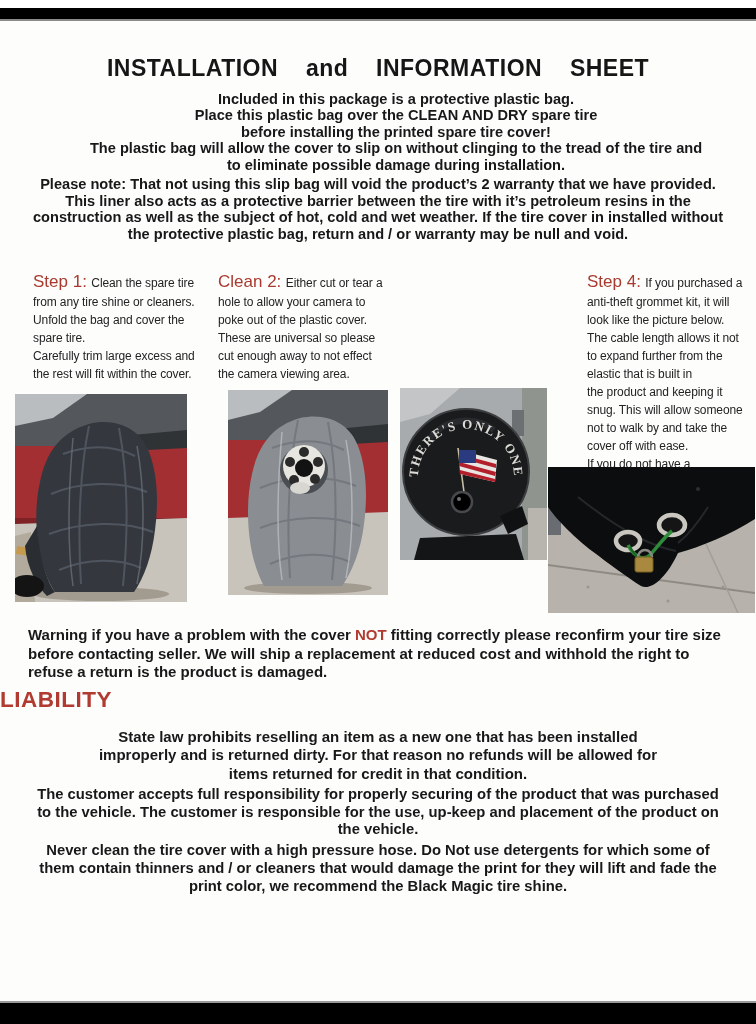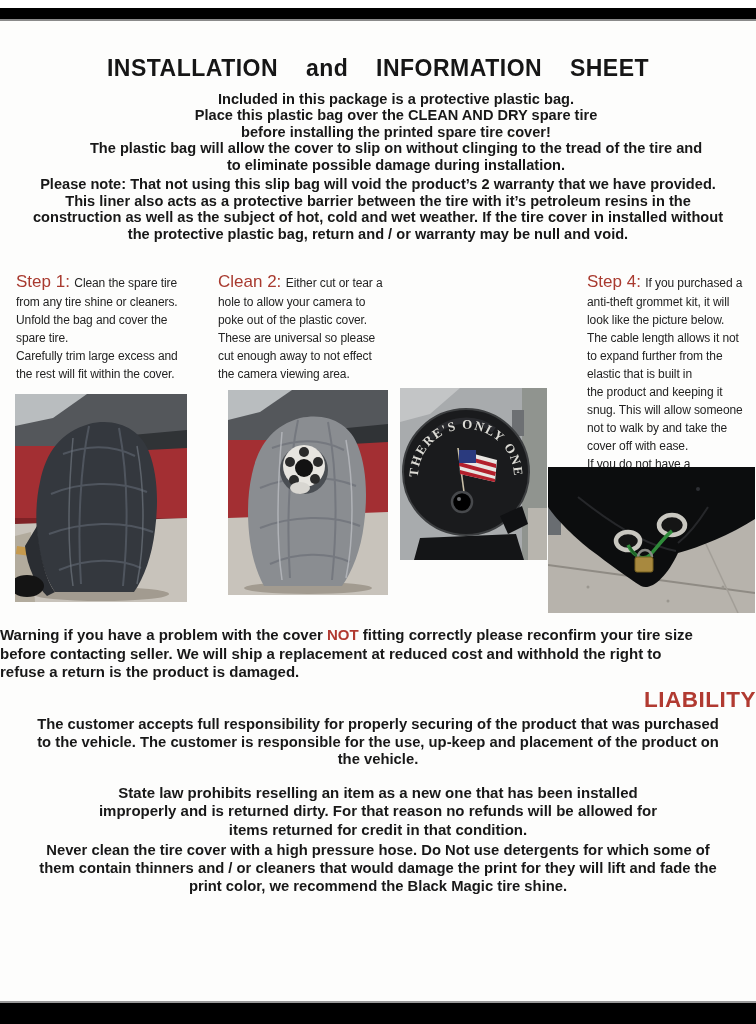--- a/index.html
+++ b/index.html
@@ -73,45 +73,46 @@
     color: #a83a2f;
   }
   .step-text {
     font-size: 12px;
     font-weight: 400;
     line-height: 13.9px;
     letter-spacing: -0.1px;
     color: #232323;
     white-space: pre-line;
   }
-  #step-1 { left: 16px;  width: 197px; }
+  #step-1 { left: 33px;  width: 197px; }
   #step-2 { left: 218px; width: 185px; }
   #step-3 { left: 400px; width: 187px; }
   #step-4 { left: 587px; width: 169px; }
 
   .photo { position: absolute; line-height: 0; }
   #photo-1 { left: 15px;  top: 124px; }
   #photo-2 { left: 228px; top: 120px; }
   #photo-3 { left: 400px; top: 118px; }
   #photo-4 { left: 548px; top: 197px; }
   .photo svg { display: block; }
 
   .fit-warning {
     margin-top: 4px;
+    padding-left: 28px;
     padding-right: 14px;
     font-size: 15px;
     font-weight: bold;
     line-height: 18.2px;
     white-space: pre-line;
   }
   .highlight-red { color: #b13a31; }
 
   .section-heading {
     margin-top: 6px;
-    text-align: right;
+    text-align: left;
     font-size: 22.5px;
     font-weight: bold;
     color: #b13a31;
     letter-spacing: 0.5px;
   }
   .section-heading.maintenance { margin-top: 10px; }
 
   .liability-body { margin-top: 3px; font-size: 14.8px; line-height: 17.6px; }
   .resale-note    { margin-top: 15px; font-size: 15px;  line-height: 18.4px; }
   .maintenance-body { margin-top: 3px; font-size: 14.8px; line-height: 17.8px; }
@@ -288,28 +289,28 @@
         </svg>
       </figure>
     </div>
 
     <p class="fit-warning"><span>Warning if you have a problem with the cover   </span><span class="highlight-red">NOT</span><span> fitting correctly please reconfirm your tire size
 before contacting seller. We will ship a replacement at reduced cost and withhold the right to
 refuse a return is the product is damaged.</span></p>
 
     <h2 class="section-heading">LIABILITY</h2>
 
+    <p class="para centered resale-note">State law prohibits reselling an item as a new one that has been installed
+improperly and is returned dirty. For that reason no refunds will be allowed for
+items returned for credit in that condition.</p>
+
     <p class="para centered liability-body">The customer accepts full responsibility for properly securing of the product that was purchased
 to the vehicle.  The customer is responsible for the use, up-keep and placement of the product on
 the vehicle.</p>
 
-    <p class="para centered resale-note">State law prohibits reselling an item as a new one that has been installed
-improperly and is returned dirty. For that reason no refunds will be allowed for
-items returned for credit in that condition.</p>
-
 
     <p class="para centered maintenance-body">Never clean the tire cover with a high pressure hose.  Do Not  use detergents for which some of
 them contain thinners and / or cleaners that would damage the print for they will lift and fade the
 print color, we recommend the Black Magic tire shine.</p>
 
   </div>
 
   <div class="letterbox bottom"></div>
 </div>
 

